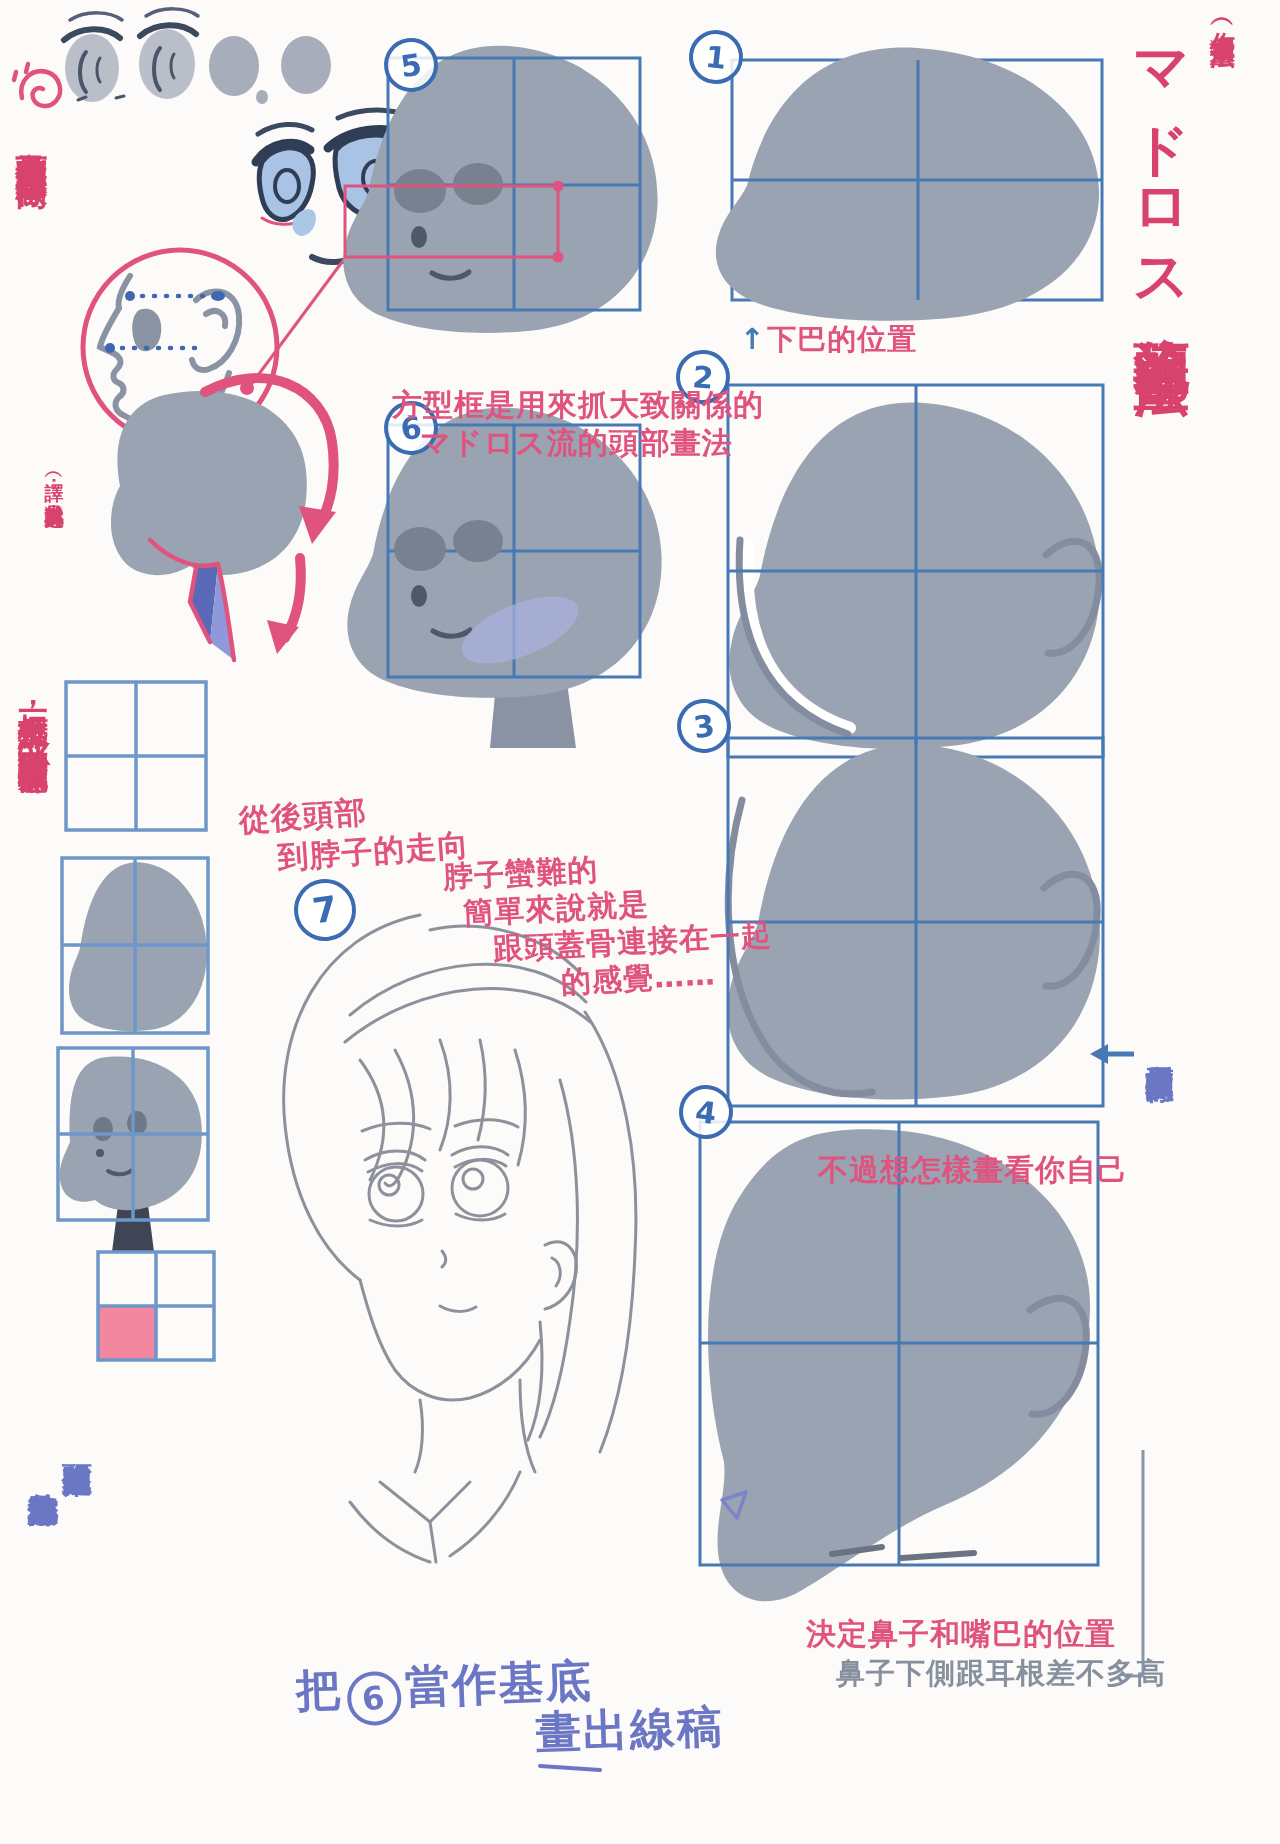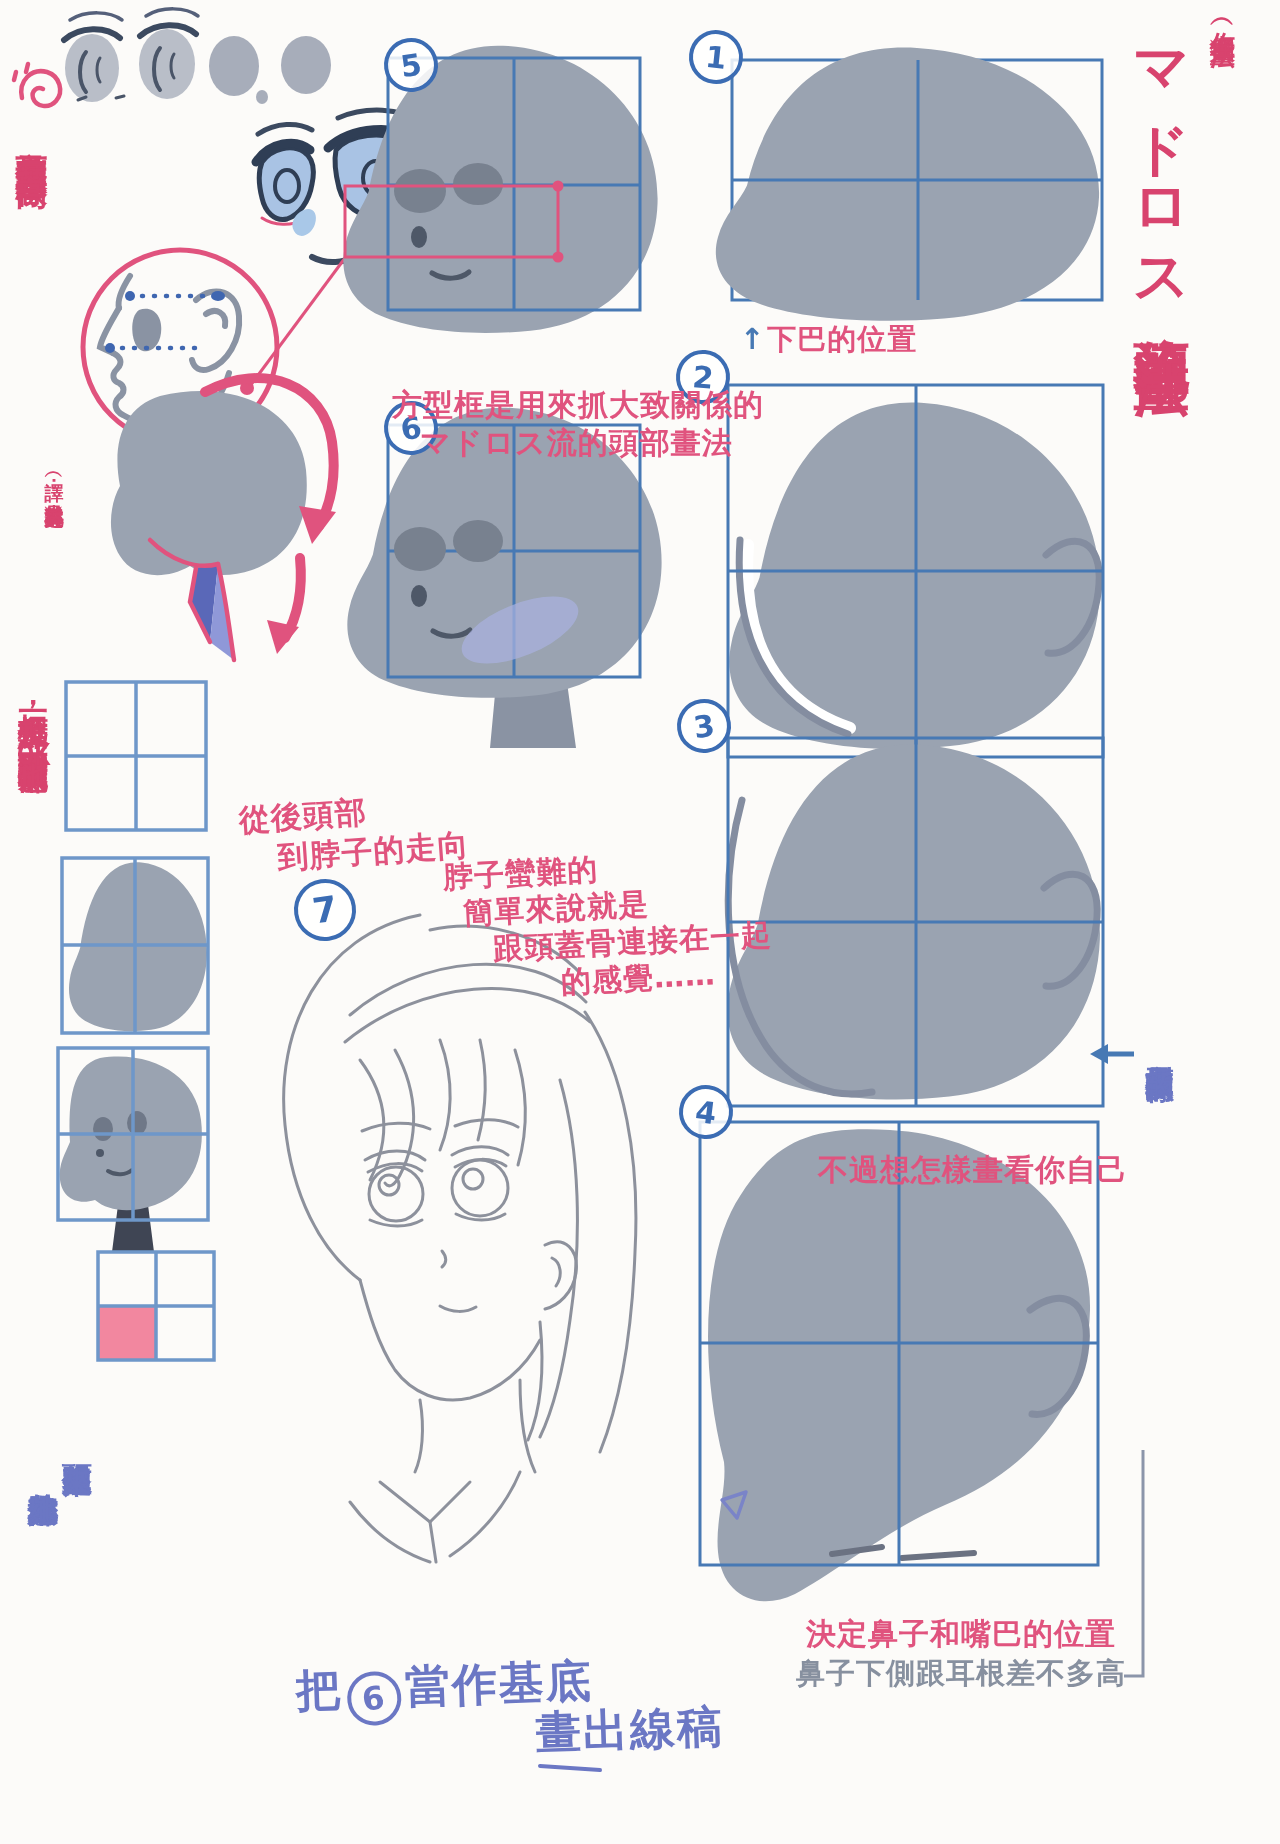--- a/index.html
+++ b/index.html
@@ -7,21 +7,21 @@
     position:relative;width:1280px;height:1844px;margin:0 auto;
     background:#fcfbf9;overflow:hidden;
     font-family:"DejaVu Sans","Liberation Sans",sans-serif;
   }
   .abs{position:absolute;}
   svg.art{position:absolute;left:0;top:0;}
   
   .pink{color:#e0537e;}
   .deeppink{color:#d8436e;}
   .purple{color:#6b77c4;}
-  .grayblue{color:#87909f;}
+  .grayblue{color:#87909f;margin-left:40px;}
   .vtext{writing-mode:vertical-rl;text-orientation:mixed;}
   .upright{text-orientation:upright;}
   .title-main{left:1124px;top:16px;height:660px;font-size:56px;font-weight:700;letter-spacing:5px;color:#d8436e;}
   .title-sub{left:1206px;top:10px;height:360px;font-size:25px;font-weight:700;color:#d8436e;letter-spacing:2px;}
   .lnote1{left:10px;top:128px;height:380px;font-size:32px;font-weight:700;letter-spacing:2px;}
   .lnote1s{left:42px;top:466px;height:260px;font-size:19px;font-weight:700;letter-spacing:1px;}
   .lnote2{left:12px;top:690px;height:700px;font-size:30px;font-weight:700;letter-spacing:1px;}
   .combine{text-combine-upright:all;}
   .ratio1{left:56px;top:1442px;height:240px;font-size:30px;font-weight:700;}
   .ratio2{left:22px;top:1470px;height:390px;font-size:30px;font-weight:700;}

